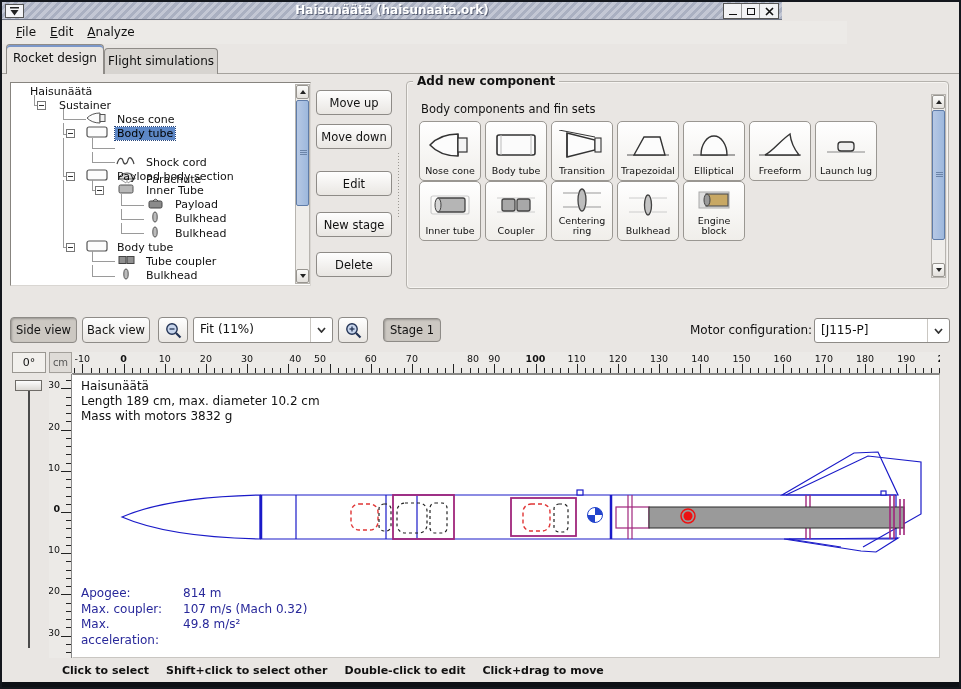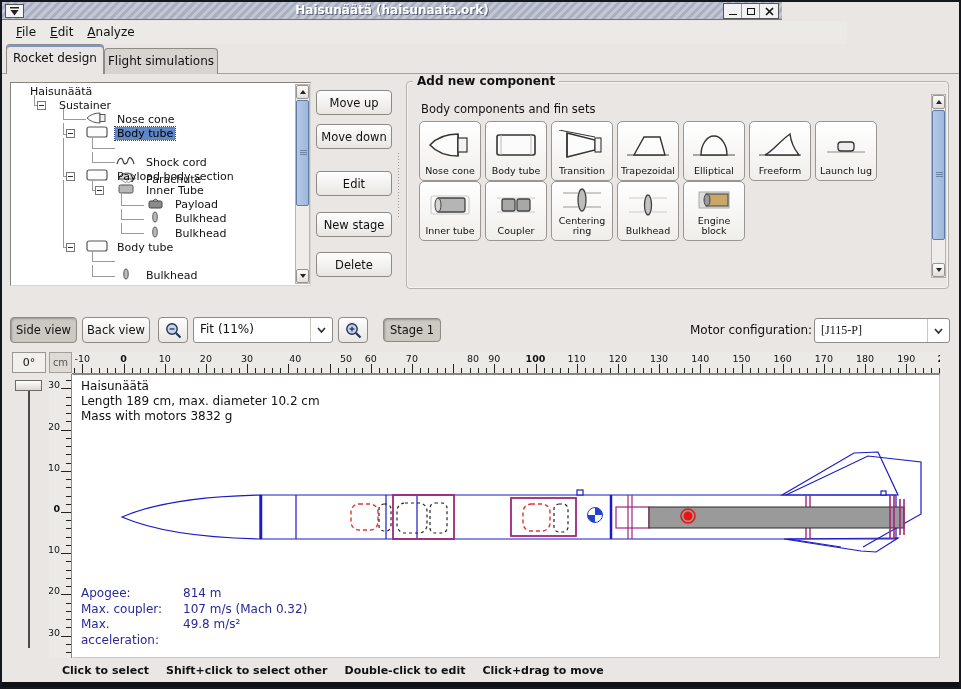--- a/index.html
+++ b/index.html
@@ -243,20 +243,27 @@
             </svg></span>
           <span class="tlabel">Bulkhead</span>
         </div>
         <div class="trow" style="top: 156.2px; padding-left: 74px;">
           <span class="texp" style="left: 54px; top: 2.5px;"></span>
           <span class="ticon"><svg width="24" height="12" viewBox="0 0 24 12">
               <rect x="1" y="1" width="20" height="10" rx="2" fill="#fcfcfc" stroke="#555" stroke-width="1.2"></rect>
             </svg></span>
           <span class="tlabel">Body tube</span>
         </div>
+        <div class="trow" style="top: 170.4px; padding-left: 103px;">
+          <span class="ticon"><svg width="24" height="12" viewBox="0 0 24 12">
+              <rect x="4" y="2.5" width="7" height="7" fill="#909090" stroke="#444"></rect>
+              <rect x="12" y="2.5" width="7" height="7" fill="#909090" stroke="#444"></rect>
+            </svg></span>
+          <span class="tlabel">Tube coupler</span>
+        </div>
         <div class="trow" style="top: 184.6px; padding-left: 103px;">
           <span class="ticon"><svg width="24" height="12" viewBox="0 0 24 12">
               <ellipse cx="11" cy="6" rx="2.2" ry="5" fill="#bbb" stroke="#555"></ellipse>
             </svg></span>
           <span class="tlabel">Bulkhead</span>
         </div>
       </div>
     <div class="vscroll" style="left:284px;top:1px;height:200px;">
       <div class="sb-btn up">
           <span class="tri-up"></span>
@@ -440,21 +447,21 @@
   <div class="iconbtn" style="left:336px;top:315px;">
     <svg width="19" height="19" viewBox="0 0 19 19">
       <circle cx="8" cy="8" r="5.2" fill="#c7d5ec" stroke="#223355" stroke-width="1.4"></circle>
       <line x1="12" y1="12" x2="16.5" y2="16.5" stroke="#223355" stroke-width="2.2"></line>
       <line x1="5.5" y1="8" x2="10.5" y2="8" stroke="#223355" stroke-width="1.3"></line>
       <line x1="8" y1="5.5" x2="8" y2="10.5" stroke="#223355" stroke-width="1.3"></line>
     </svg>
   </div>
   <div class="btn pressed" style="left:381px;top:316px;width:58px;height:24px;padding-top:4px;">Stage 1</div>
   <div class="toolbar-label" style="left:688px;top:321px;">Motor configuration:</div>
-  <div class="combo" style="left:812px;top:316px;width:136px;height:25px;font-family:Liberation Serif, serif;">
+  <div class="combo" style="left:812px;top:316px;width:136px;height:25px;">
     <div class="val">[J115-P]</div>
     <div class="arrow">
       <svg width="9" height="6" viewBox="0 0 9 6">
           <path d="M1,1 L4.5,5 L8,1" fill="none" stroke="#333" stroke-width="1.7"></path>
         </svg>
     </div>
   </div>
 
   <div class="rot-box">0°</div>
   <div class="slider-track"></div>
@@ -566,21 +573,21 @@
       <div class="h-tick" style="left: 842.54px; height: 5px;"></div>
       <div class="h-tick" style="left: 850.78px; height: 5px;"></div>
       <div class="h-tick" style="left: 859.02px; height: 5px;"></div>
       <div class="h-tick" style="left: 867.26px; height: 5px;"></div>
       <div class="h-lab" style="left: 10.3px;">-10</div>
       <div class="h-lab bold" style="left: 51.5px;">0</div>
       <div class="h-lab" style="left: 92.7px;">10</div>
       <div class="h-lab" style="left: 133.9px;">20</div>
       <div class="h-lab" style="left: 175.1px;">30</div>
       <div class="h-lab" style="left: 216.3px; margin-left: 7px;">40</div>
-      <div class="h-lab" style="left: 274px;">50</div>
+      <div class="h-lab" style="left: 248px;">50</div>
       <div class="h-lab" style="left: 298.7px;">60</div>
       <div class="h-lab" style="left: 339.9px;">70</div>
       <div class="h-lab" style="left: 401px;">80</div>
       <div class="h-lab" style="left: 422.3px;">90</div>
       <div class="h-lab bold" style="left: 463.5px;">100</div>
       <div class="h-lab" style="left: 504.7px;">110</div>
       <div class="h-lab" style="left: 545.9px;">120</div>
       <div class="h-lab" style="left: 587.1px;">130</div>
       <div class="h-lab" style="left: 628.3px;">140</div>
       <div class="h-lab" style="left: 669.5px;">150</div>

